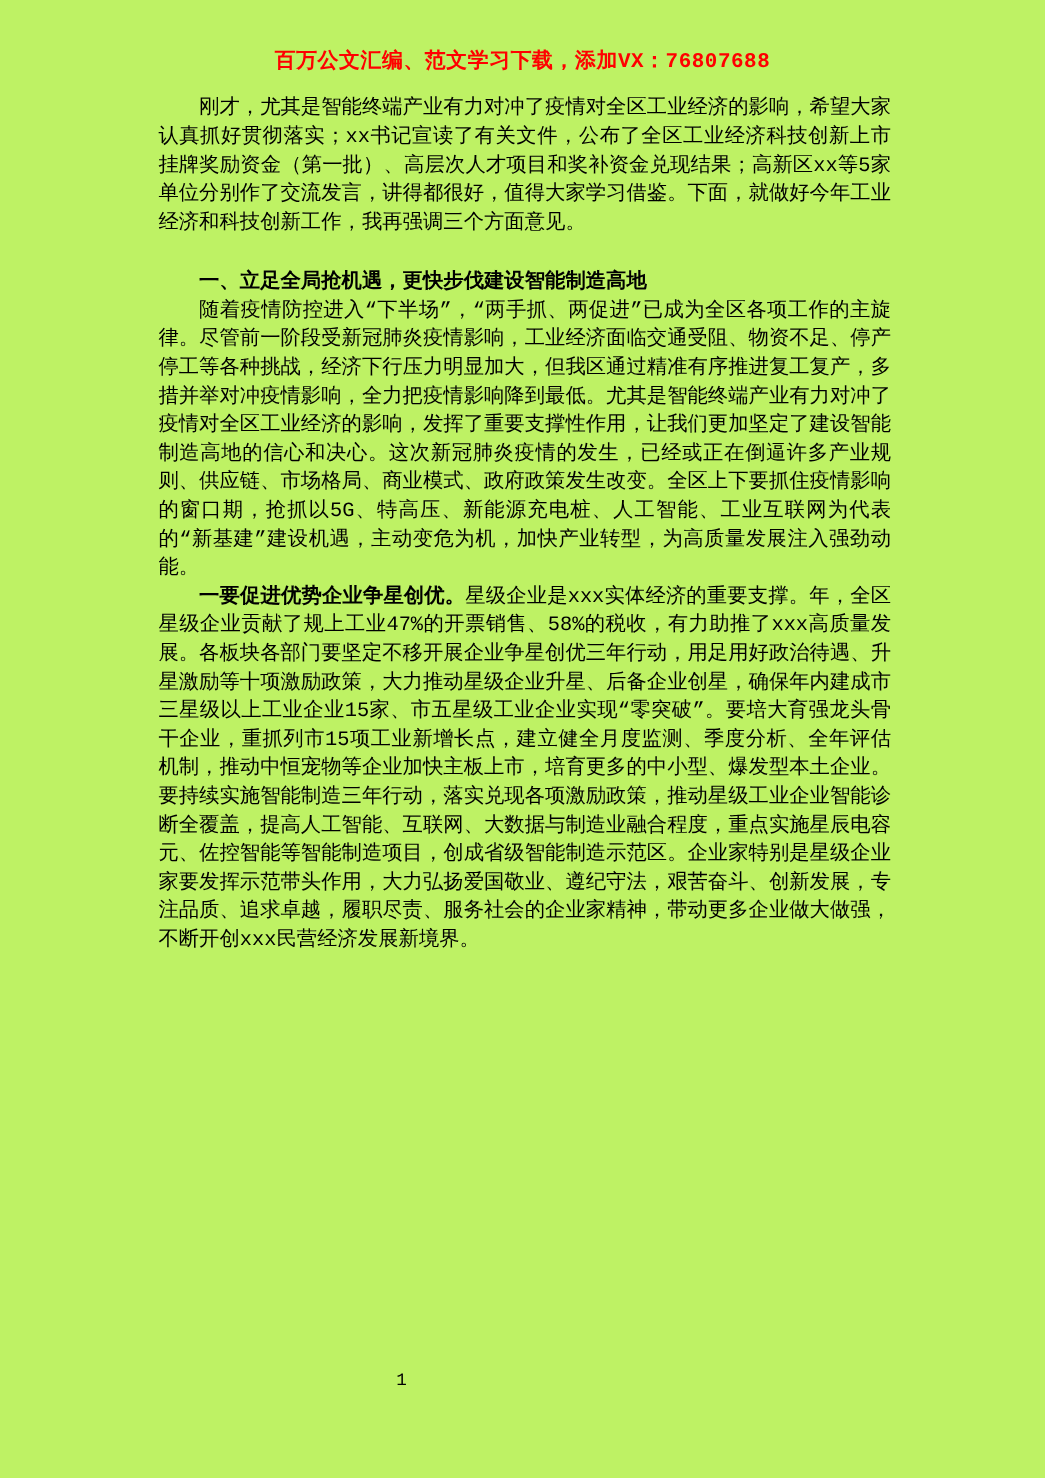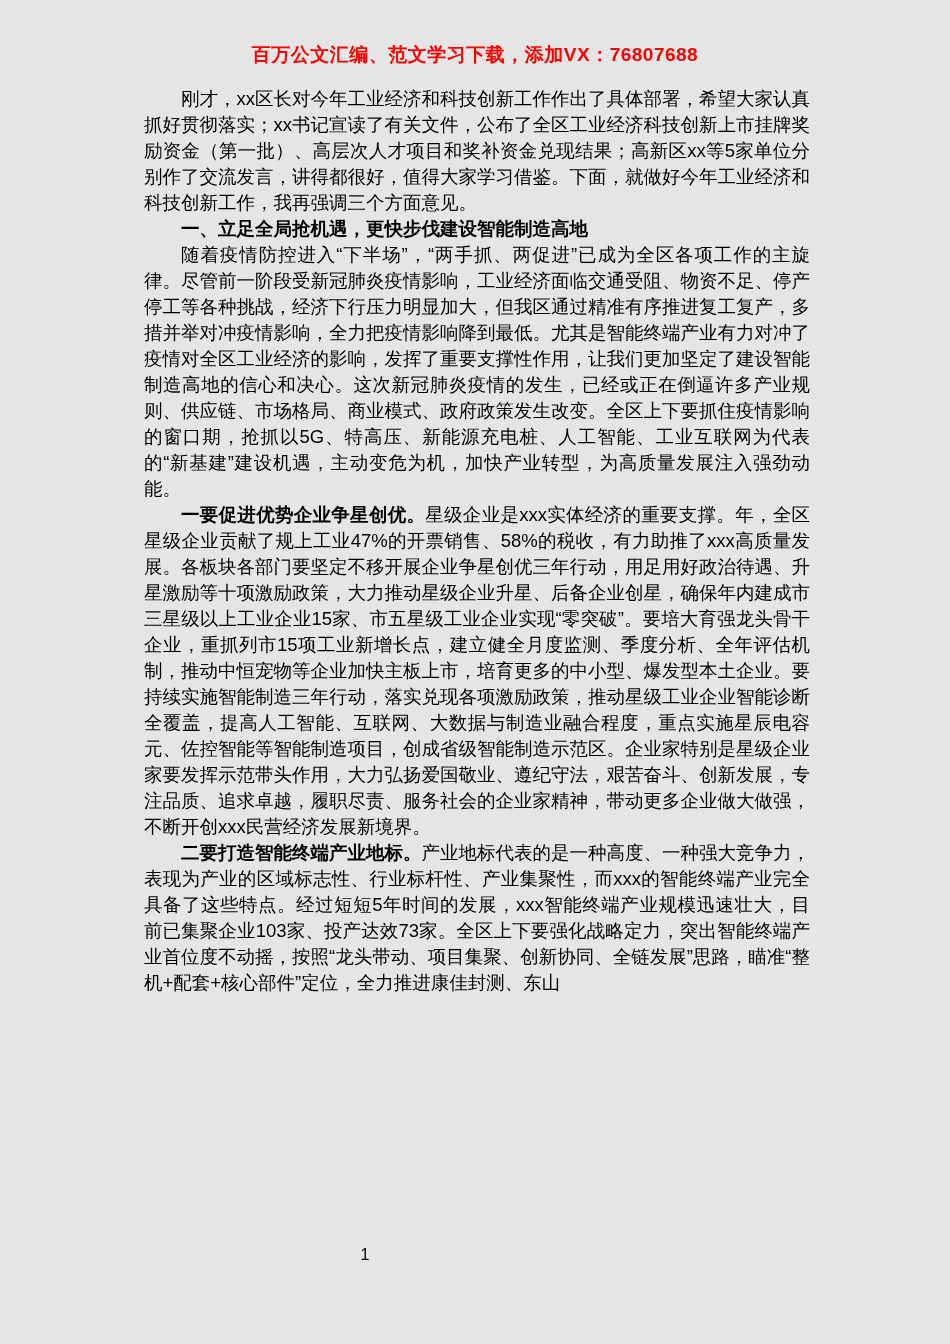--- a/index.html
+++ b/index.html
@@ -4,23 +4,23 @@
 <style>
   html, body {
     margin: 0;
     padding: 0;
     background: #ffffff;
   }
   .page {
     position: relative;
     width: 950px;
     height: 1344px;
-    background: #e5e5e5;
+    background: #bef264;
     overflow: hidden;
-    font-family: Liberation Sans, sans-serif;
+    font-family: Liberation Mono, monospace;
     color: #000000;
   }
   .promo {
     position: absolute;
     top: 42px;
     left: 0;
     width: 100%;
     text-align: center;
     font-size: 19px;
     font-weight: 700;
@@ -39,20 +39,21 @@
   .doc-body p {
     margin: 0;
     text-indent: 2em;
     word-break: break-all;
   }
   .doc-body p.no-indent {
     text-indent: 0;
   }
   .doc-body p.heading {
     font-weight: 700;
+    margin-top: 28px;
   }
   .lead {
     font-weight: 700;
   }
   .page-number {
     position: absolute;
     top: 1246px;
     left: 0;
     width: 730px;
     text-align: center;
@@ -64,27 +65,26 @@
 <body>
 
 <div class="page">
 
   <div class="promo" style="color: rgb(255, 0, 0);">百万公文汇编、范文学习下载，添加VX：76807688</div>
 
   <div class="doc-body">
 
 
 
-    <p>刚才，xx区长对今年工业经济和科技创新工作作出了具体部署，希望大家认真抓好贯彻落实；xx书记宣读了有关文件，公布了全区工业经济科技创新上市挂牌奖励资金（第一批）、高层次人才项目和奖补资金兑现结果；高新区xx等5家单位分别作了交流发言，讲得都很好，值得大家学习借鉴。下面，就做好今年工业经济和科技创新工作，我再强调三个方面意见。</p>
+    <p>刚才，尤其是智能终端产业有力对冲了疫情对全区工业经济的影响，希望大家认真抓好贯彻落实；xx书记宣读了有关文件，公布了全区工业经济科技创新上市挂牌奖励资金（第一批）、高层次人才项目和奖补资金兑现结果；高新区xx等5家单位分别作了交流发言，讲得都很好，值得大家学习借鉴。下面，就做好今年工业经济和科技创新工作，我再强调三个方面意见。</p>
 
     <p class="heading">一、立足全局抢机遇，更快步伐建设智能制造高地</p>
 
     <p><span>随着疫情防控进入“下半场”，“两手抓、两促进”已成为全区各项工作的主旋律。尽管前一阶段受新冠肺炎疫情影响，工业经济面临交通受阻、物资不足、停产停工等各种挑战，经济下行压力明显加大，但我区通过精准有序推进复工复产，多措并举对冲疫情影响，全力把疫情影响降到最低。尤其是智能终端产业有力对冲了疫情对全区工业经济的影响，发挥了重要支撑性作用，让我们更加坚定了建设智能制造高地的信心和决心。这次新冠肺炎疫情的发生，已经或正在倒逼许多产业规则、供应链、市场格局、商业模式、政府政策发生改变。全区上下要抓住疫情影响的窗口期，抢抓以5G、特高压、新能源充电桩、人工智能、工业互联网为代表的“新基建”建设机遇，主动变危为机，加快产业转型，为高质量发展注入强劲动能。</span></p>
 
     <p><span class="lead">一要促进优势企业争星创优。</span><span>星级企业是xxx实体经济的重要支撑。年，全区星级企业贡献了规上工业47%的开票销售、58%的税收，有力助推了xxx高质量发展。各板块各部门要坚定不移开展企业争星创优三年行动，用足用好政治待遇、升星激励等十项激励政策，大力推动星级企业升星、后备企业创星，确保年内建成市三星级以上工业企业15家、市五星级工业企业实现“零突破”。要培大育强龙头骨干企业，重抓列市15项工业新增长点，建立健全月度监测、季度分析、全年评估机制，推动中恒宠物等企业加快主板上市，培育更多的中小型、爆发型本土企业。要持续实施智能制造三年行动，落实兑现各项激励政策，推动星级工业企业智能诊断全覆盖，提高人工智能、互联网、大数据与制造业融合程度，重点实施星辰电容元、佐控智能等智能制造项目，创成省级智能制造示范区。企业家特别是星级企业家要发挥示范带头作用，大力弘扬爱国敬业、遵纪守法，艰苦奋斗、创新发展，专注品质、追求卓越，履职尽责、服务社会的企业家精神，带动更多企业做大做强，不断开创xxx民营经济发展新境界。</span></p>
 
-    <p><span class="lead">二要打造智能终端产业地标。</span><span>产业地标代表的是一种高度、一种强大竞争力，表现为产业的区域标志性、行业标杆性、产业集聚性，而xxx的智能终端产业完全具备了这些特点。经过短短5年时间的发展，xxx智能终端产业规模迅速壮大，目前已集聚企业103家、投产达效73家。全区上下要强化战略定力，突出智能终端产业首位度不动摇，按照“龙头带动、项目集聚、创新协同、全链发展”思路，瞄准“整机+配套+核心部件”定位，全力推进康佳封测、东山</span></p>
 
   </div>
 
   <div class="page-number">1</div>
 
 </div>
 
 </body></html>

